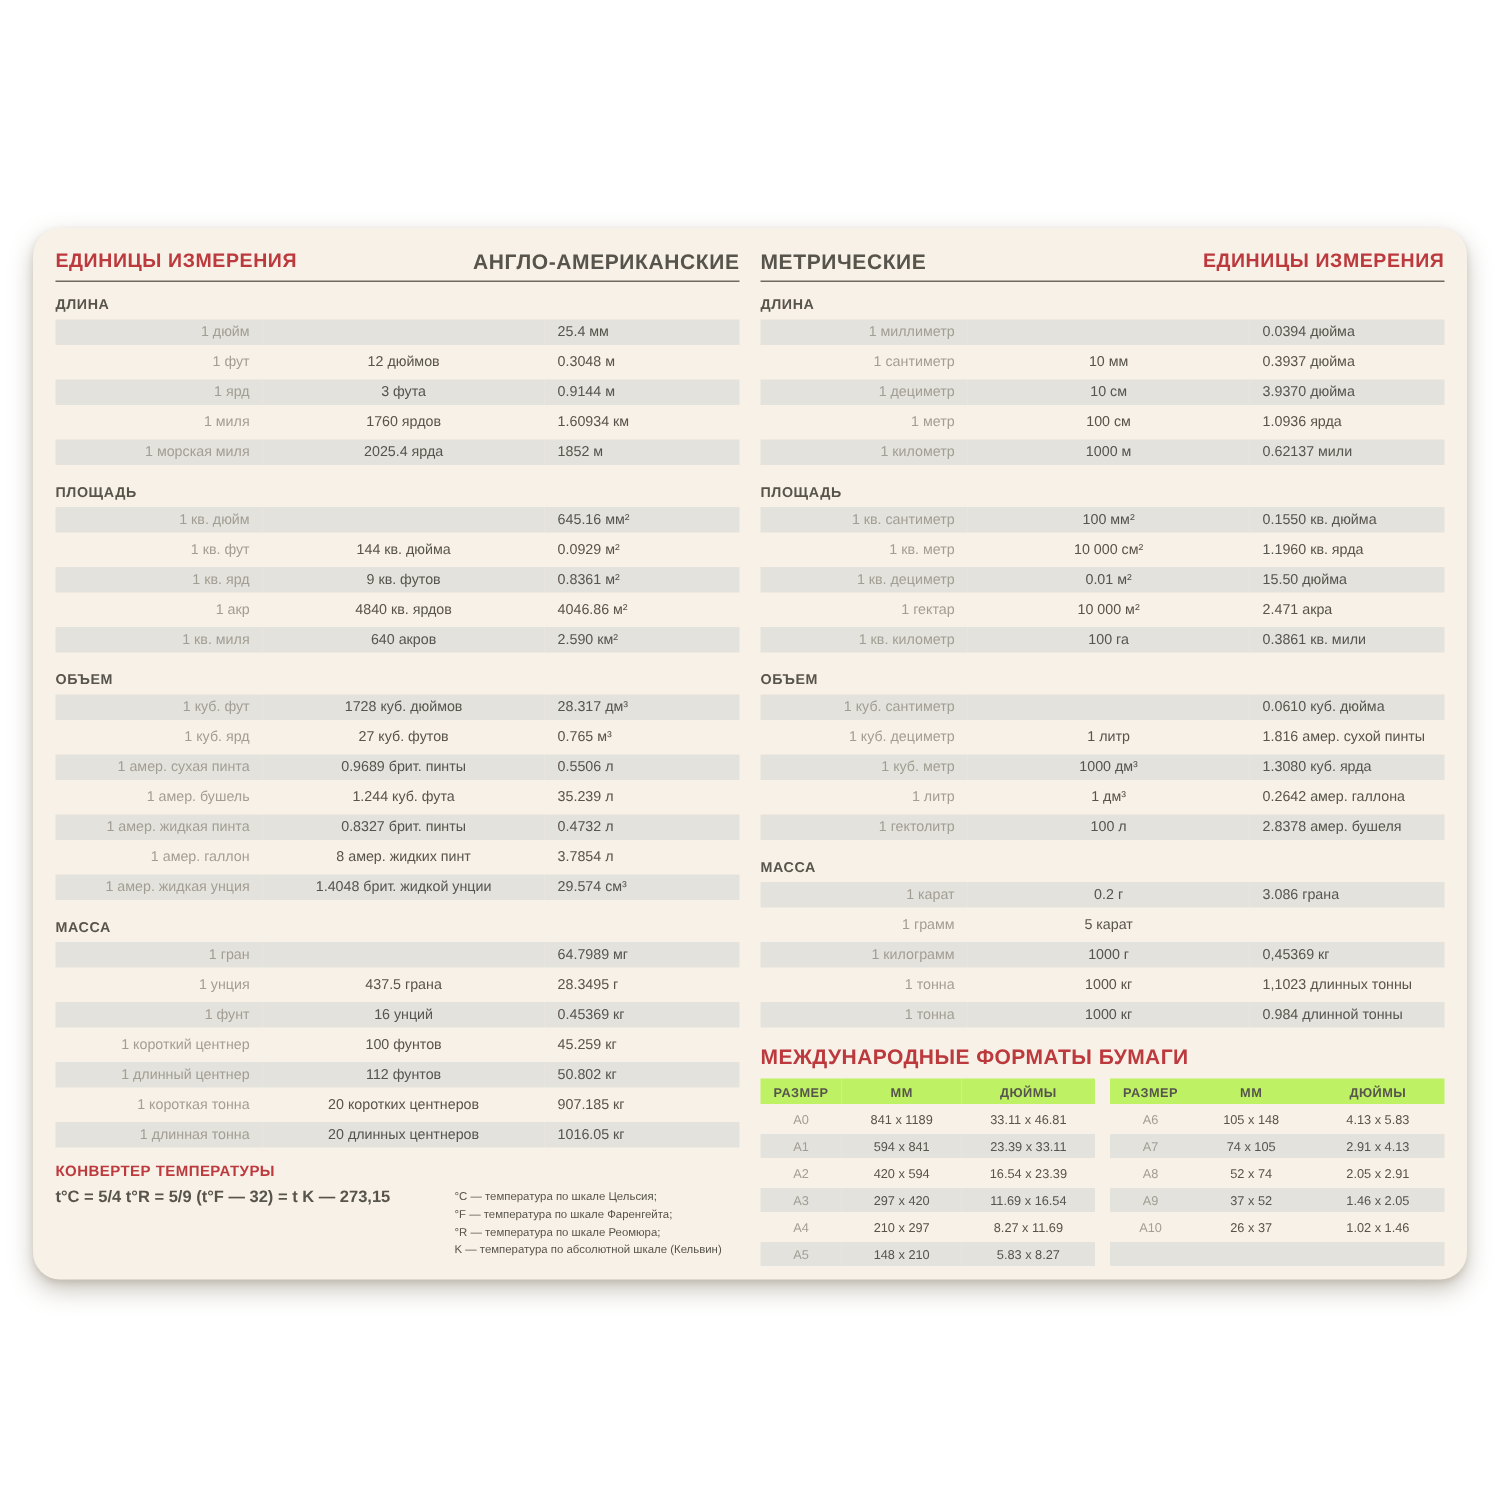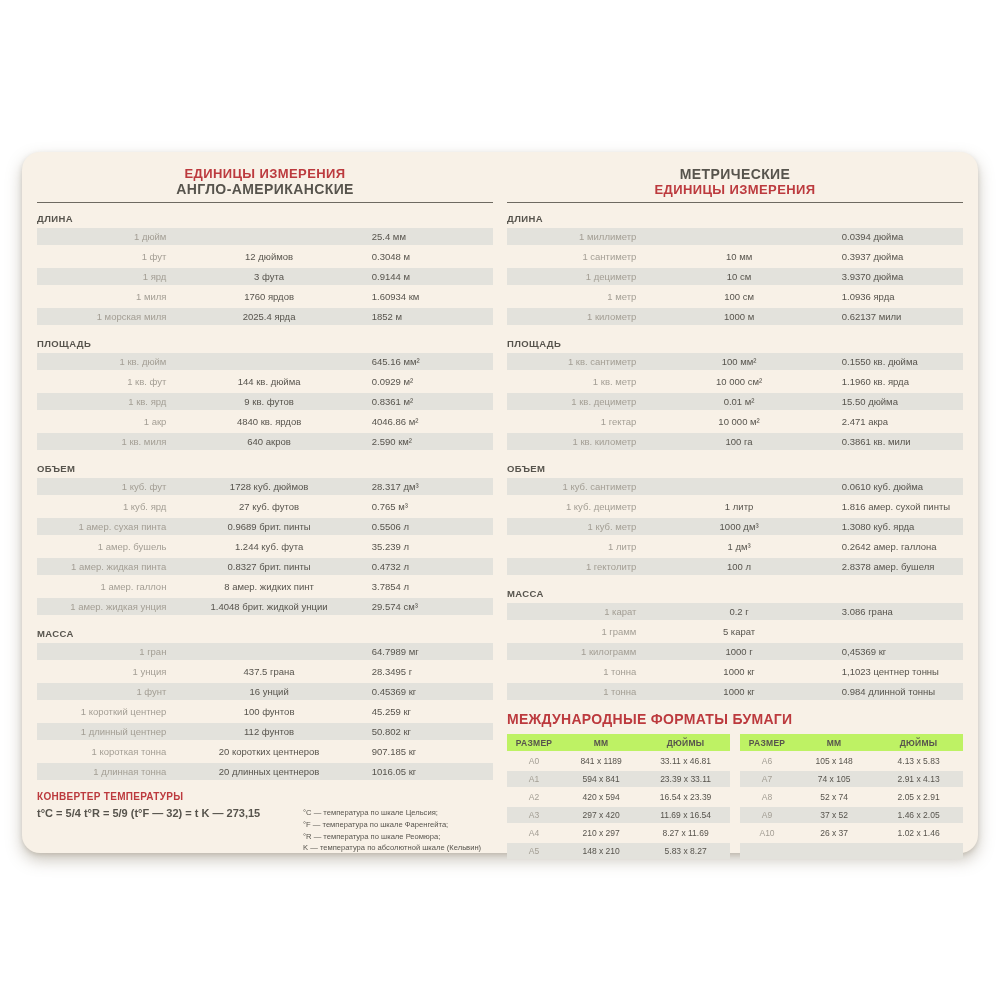--- a/index.html
+++ b/index.html
@@ -3,21 +3,21 @@
 <meta charset="utf-8">
 <style>
   html,body{margin:0;padding:0;background:#ffffff;}
   .stage{position:relative;width:1000px;height:1000px;background:#ffffff;overflow:hidden;
          font-family:"Liberation Sans",sans-serif;}
   .card{position:absolute;left:22px;top:152px;width:956px;height:701px;box-sizing:border-box;
         background:#f8f1e7;border-radius:18px;padding:12px 15px 10px 15px;
         box-shadow:0 7px 16px rgba(140,128,108,.45),0 2px 4px rgba(140,128,108,.25);
         display:flex;gap:14px;}
   .col{flex:1;min-width:0;}
-  .col-header{display:flex;justify-content:space-between;align-items:center;padding-top:2px;flex-direction:column;}
+  .col-header{display:flex;justify-content:space-between;align-items:flex-start;padding-top:2px;}
   .red-title{font-size:13px;font-weight:bold;color:#bc3a3e;letter-spacing:.4px;}
   .sub-title{font-size:14px;font-weight:bold;color:#57544d;letter-spacing:.4px;}
   .rule{border:none;border-top:1.5px solid #6e6a61;margin:5px 0 0 0;}
   .sec-h{font-size:9.5px;font-weight:bold;color:#57544d;letter-spacing:.4px;margin:10px 0 1px 0;}
   table.rows{width:100%;border-collapse:separate;border-spacing:0 3px;table-layout:fixed;}
   table.rows td{height:17px;font-size:9.5px;padding:0 9px;vertical-align:middle;overflow:hidden;
                 white-space:nowrap;}
   table.rows tr:nth-child(odd) td{background:#e3e2dc;}
   td.c1{width:30%;text-align:right;color:#a39e94;}
   td.c2{width:42%;text-align:center;color:#57544d;}
@@ -318,21 +318,21 @@
                 <td class="c3"></td>
               </tr>
               <tr>
                 <td class="c1">1 килограмм</td>
                 <td class="c2">1000 г</td>
                 <td class="c3">0,45369 кг</td>
               </tr>
               <tr>
                 <td class="c1">1 тонна</td>
                 <td class="c2">1000 кг</td>
-                <td class="c3">1,1023 центнер тонны</td>
+                <td class="c3">1,1023 длинных тонны</td>
               </tr>
               <tr>
                 <td class="c1">1 тонна</td>
                 <td class="c2">1000 кг</td>
                 <td class="c3">0.984 длинной тонны</td>
               </tr>
             </tbody>
           </table>
         </div>
 

